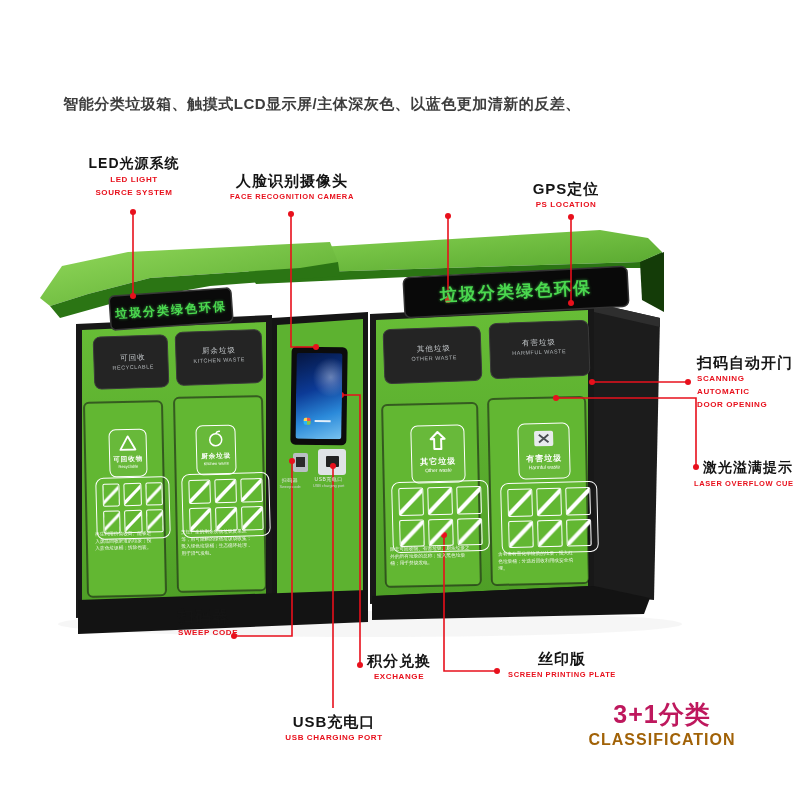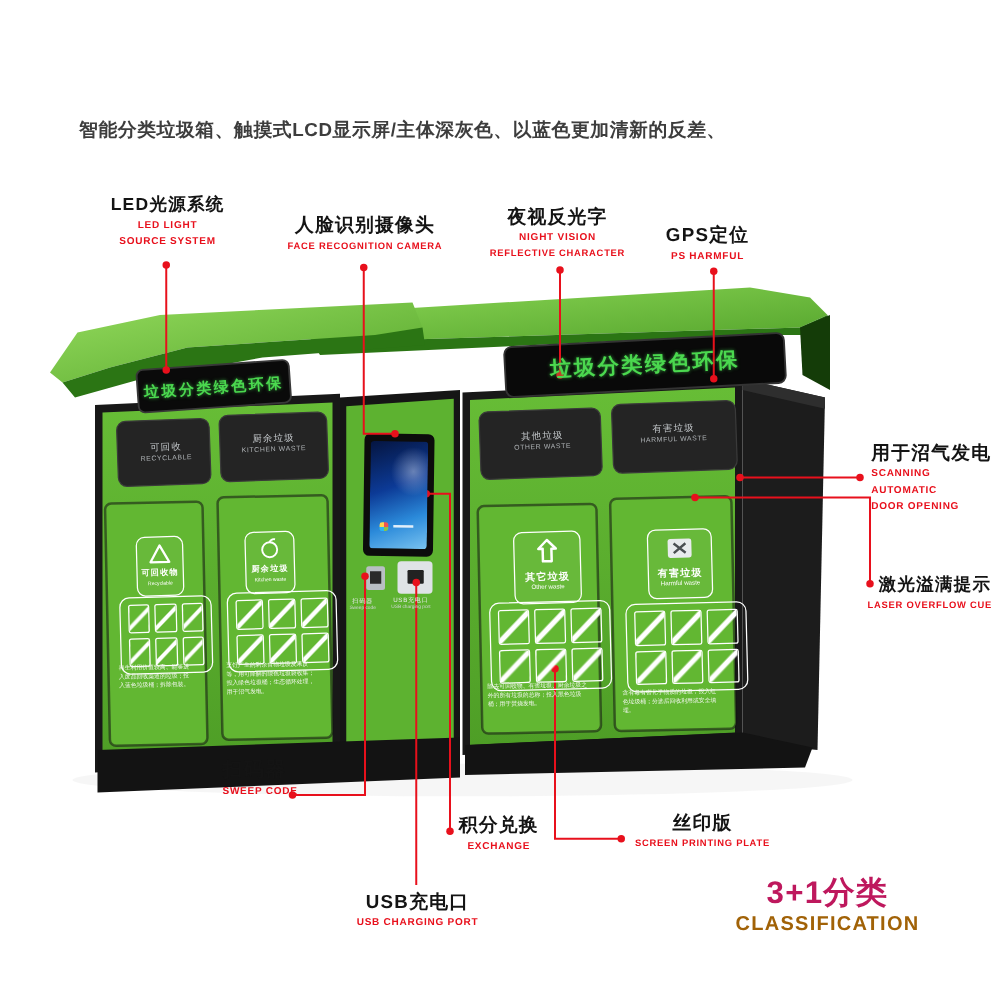--- a/index.html
+++ b/index.html
@@ -148,33 +148,28 @@
     <div class="zh" style="font-size:14px">LED光源系统</div>
     <div class="en">LED LIGHT</div>
     <div class="en">SOURCE SYSTEM</div>
   </div>
 
   <div class="callout" style="left:230px;top:171px;width:124px">
     <div class="zh">人脸识别摄像头</div>
     <div class="en" style="font-size:7.5px">FACE RECOGNITION CAMERA</div>
   </div>
 
-  <div class="callout" style="left:390px;top:164px;width:112px">
-    <div class="zh">夜视反光字</div>
-    <div class="en">NIGHT VISION</div>
-    <div class="en" style="font-size:7.5px">REFLECTIVE CHARACTER</div>
-  </div>
 
   <div class="callout" style="left:522px;top:179px;width:88px">
     <div class="zh">GPS定位</div>
-    <div class="en">PS HARMFUL</div>
+    <div class="en">PS LOCATION</div>
   </div>
 
   <div class="callout left" style="left:697px;top:353px;width:100px">
-    <div class="zh">用于沼气发电</div>
+    <div class="zh">扫码自动开门</div>
     <div class="en">SCANNING AUTOMATIC</div>
     <div class="en">DOOR OPENING</div>
   </div>
 
   <div class="callout left" style="left:703px;top:458px;width:100px">
     <div class="zh" style="font-size:14px">激光溢满提示</div>
     <div class="en" style="font-size:7.5px;margin-left:-9px">LASER OVERFLOW CUE</div>
   </div>
 
   <div class="callout left" style="left:178px;top:607px;width:80px">

